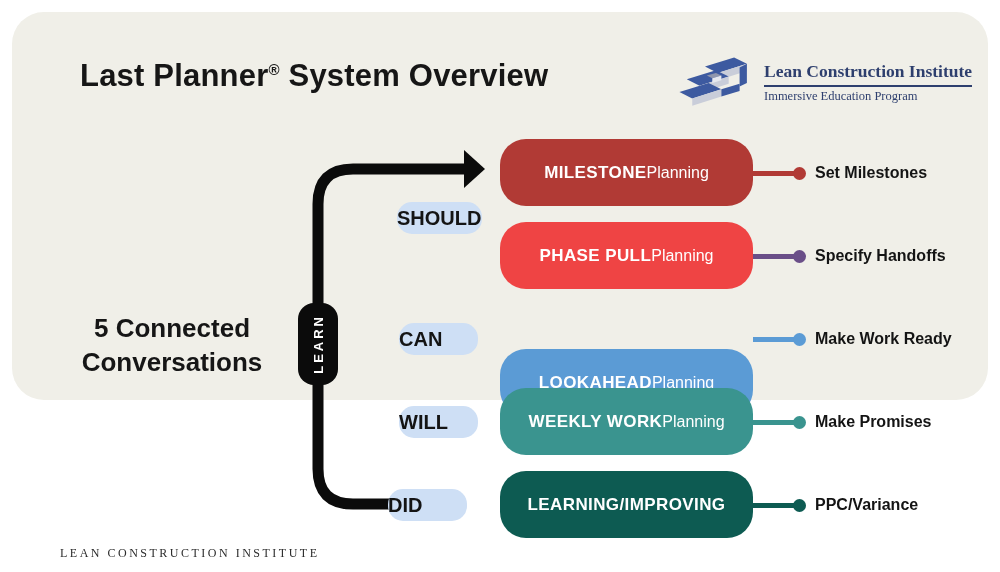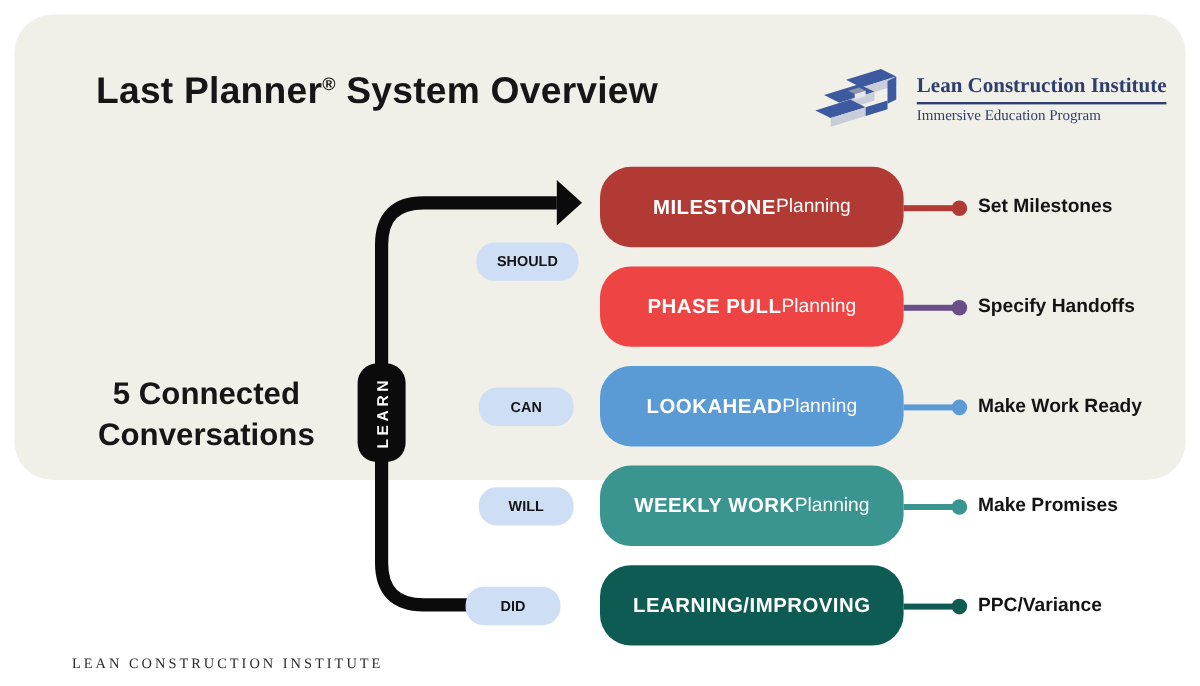--- a/index.html
+++ b/index.html
@@ -59,21 +59,21 @@
   
   .connector{position:absolute;left:741px;height:22px;display:flex;align-items:center;}
   .connector.c1{top:150px;} .connector.c2{top:233px;} .connector.c3{top:316px;}
   .connector.c4{top:399px;} .connector.c5{top:482px;}
   .cline{width:41px;height:5px;}
   .cdot{width:13px;height:13px;border-radius:50%;margin-left:-1px;}
   .clabel{margin-left:9px;font-size:16px;font-weight:700;color:#141414;white-space:nowrap;}
   
   .pill{
     position:absolute;border-radius:15px;display:flex;align-items:center;
-    justify-content:center;font-size:12px;font-weight:700;color:#141414;
+    justify-content:flex-start;font-size:20px;font-weight:700;color:#141414;
   }
   .pill.p1{left:385px;top:190px;width:85px;height:32px;}
   .pill.p2{left:387px;top:311px;width:79px;height:32px;}
   .pill.p3{left:387px;top:394px;width:79px;height:32px;}
   .pill.p4{left:376px;top:477px;width:79px;height:32px;}
   
   .footer{
     position:absolute;left:48px;top:534px;
     font-family:"Liberation Serif",serif;font-size:12px;font-weight:500;
     letter-spacing:2.5px;color:#2b2b2b;
@@ -120,21 +120,21 @@
   </div>
 
   <div class="box r1" style="background: rgb(177, 58, 53);">
     <div class="t">MILESTONE</div>
     <div class="s">Planning</div>
   </div>
   <div class="box r2" style="background: #ef4444;">
     <div class="t">PHASE PULL</div>
     <div class="s">Planning</div>
   </div>
-  <div class="box r3" style="background: rgb(91, 155, 213);">
+  <div class="box r3" style="background: rgb(91, 155, 213); margin-top: 44px;">
     <div class="t">LOOKAHEAD</div>
     <div class="s">Planning</div>
   </div>
   <div class="box r4" style="background: rgb(58, 148, 143);">
     <div class="t">WEEKLY WORK</div>
     <div class="s">Planning</div>
   </div>
   <div class="box r5" style="background: rgb(13, 91, 82);">
     <div class="t">LEARNING/IMPROVING</div>
     <div class="s"></div>

